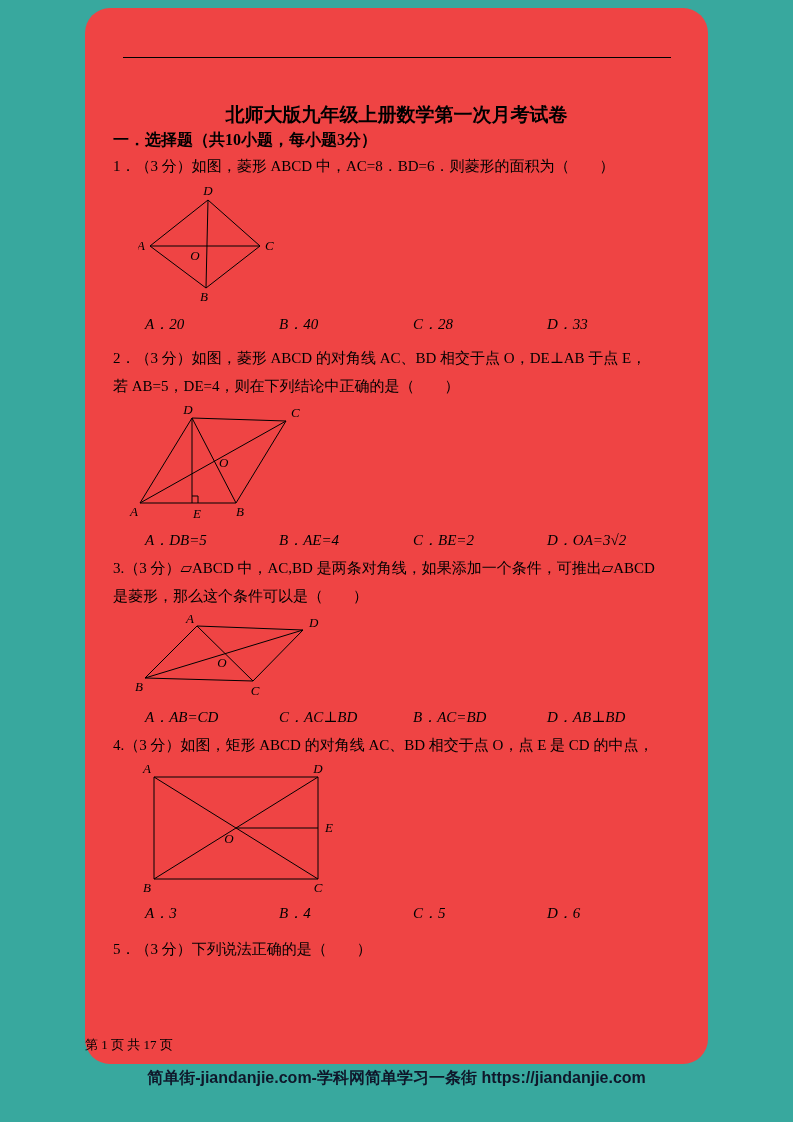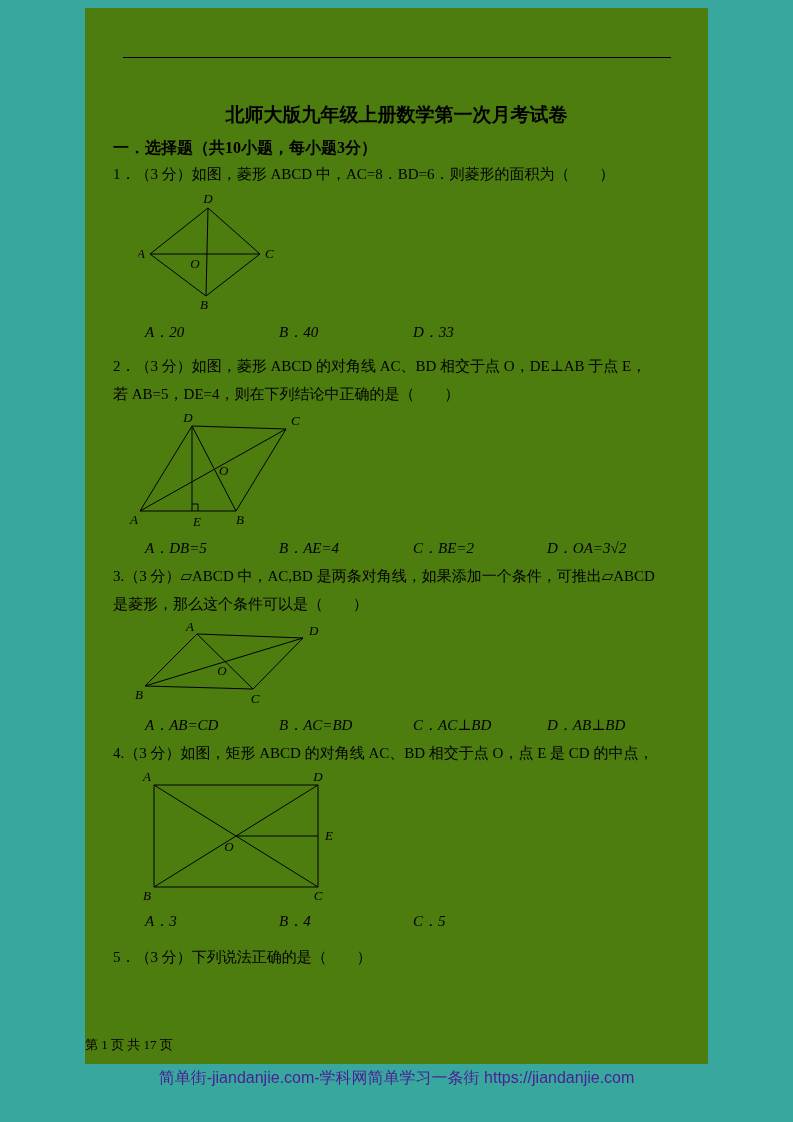--- a/index.html
+++ b/index.html
@@ -15,21 +15,21 @@
     position:absolute; left:85px; top:8px;
     width:623px; height:1056px;
     background:#ffffff;
     padding:0 28px;
   }
   .rule { margin:49px 9px 0 10px; border-top:1.5px solid #000; height:0; }
   .title {
     margin-top:44px; text-align:center;
     font-size:19px; font-weight:bold; line-height:26px;
   }
-  .section-heading { margin-top:8px; font-size:16px; font-weight:bold; line-height:24px; }
+  .section-heading { margin-top:0; font-size:16px; font-weight:bold; line-height:24px; }
   .qtext { margin-top:0; font-size:15px; line-height:28px; }
   .options { display:flex; margin:4px 0 0 32px; font-size:15px; line-height:28px; }
   .options span { flex:0 0 134px;font-style:italic; }
   .diagram { display:block; }
   .diagram line, .diagram polyline, .diagram polygon {
     stroke:#000; stroke-width:1; fill:none;
     shape-rendering:geometricPrecision;
   }
   .diagram text {
     font-family:"Liberation Serif","DejaVu Serif",serif;
@@ -45,21 +45,21 @@
   }
   .watermark {
     position:absolute; left:0; top:1068px; width:793px;
     text-align:center; color:#ffffff; font-size:16px;
     font-family:"Liberation Sans","DejaVu Sans",sans-serif;
   }
 </style>
 </head>
 <body style="background: rgb(56, 168, 158);">
 
-<div class="paper" style="background: #4d7c0f;">
+<div class="paper" style="background: #ef4444; border-radius: 25px;">
 
   <div class="rule"></div>
 
   <h1 class="title">北师大版九年级上册数学第一次月考试卷</h1>
 
   <h2 class="section-heading">一．选择题（共10小题，每小题3分）</h2>
 
   <section>
     <p class="qtext">1．（3 分）如图，菱形 ABCD 中，AC=8．BD=6．则菱形的面积为（　　）</p>
     <svg class="diagram d1" width="140" height="122" viewBox="0 0 140 122">
@@ -71,20 +71,21 @@
       <line x1="70" y1="16" x2="68" y2="104"></line>
       <text x="70" y="11" text-anchor="middle">D</text>
       <text x="7" y="66" text-anchor="end">A</text>
       <text x="127" y="66" text-anchor="start">C</text>
       <text x="66" y="117" text-anchor="middle">B</text>
       <text x="57" y="76" text-anchor="middle">O</text>
     </svg>
     <div class="options">
       <span>A．20</span>
       <span>B．40</span>
+      <span>C．28</span>
       <span>D．33</span>
     </div>
   </section>
 
   <section>
     <p class="qtext" style="margin-top:6px;">2．（3 分）如图，菱形 ABCD 的对角线 AC、BD 相交于点 O，DE⊥AB 于点 E，</p>
     <p class="qtext" style="margin-top:0;">若 AB=5，DE=4，则在下列结论中正确的是（　　）</p>
     <svg class="diagram d2" width="175" height="118" viewBox="0 0 175 118">
       <line x1="12" y1="99" x2="64" y2="14"></line>
       <line x1="64" y1="14" x2="158" y2="17"></line>
@@ -120,22 +121,22 @@
       <line x1="62" y1="12" x2="118" y2="67"></line>
       <line x1="10" y1="64" x2="168" y2="16"></line>
       <text x="55" y="9" text-anchor="middle">A</text>
       <text x="174" y="13" text-anchor="start">D</text>
       <text x="4" y="77" text-anchor="middle">B</text>
       <text x="120" y="81" text-anchor="middle">C</text>
       <text x="87" y="53" text-anchor="middle">O</text>
     </svg>
     <div class="options">
       <span>A．AB=CD</span>
+      <span>C．AC⊥BD</span>
       <span>B．AC=BD</span>
-      <span>C．AC⊥BD</span>
       <span>D．AB⊥BD</span>
     </div>
   </section>
 
   <section>
     <p class="qtext">4.（3 分）如图，矩形 ABCD 的对角线 AC、BD 相交于点 O，点 E 是 CD 的中点，</p>
     <svg class="diagram d4" width="205" height="132" viewBox="0 0 205 132">
       <line x1="14" y1="14" x2="178" y2="14"></line>
       <line x1="178" y1="14" x2="178" y2="116"></line>
       <line x1="178" y1="116" x2="14" y2="116"></line>
@@ -147,23 +148,24 @@
       <text x="178" y="10" text-anchor="middle">D</text>
       <text x="7" y="129" text-anchor="middle">B</text>
       <text x="178" y="129" text-anchor="middle">C</text>
       <text x="185" y="69" text-anchor="start">E</text>
       <text x="89" y="80" text-anchor="middle">O</text>
     </svg>
     <div class="options">
       <span>A．3</span>
       <span>B．4</span>
       <span>C．5</span>
+      <span>D．6</span>
     </div>
   </section>
 
   <section>
     <p class="qtext" style="margin-top:8px;">5．（3 分）下列说法正确的是（　　）</p>
   </section>
 
   <div class="footer">第 1 页 共 17 页</div>
 </div>
 
-<div class="watermark" style="color: #4c1d95;">简单街-jiandanjie.com-学科网简单学习一条街 https://jiandanjie.com</div>
+<div class="watermark" style="color: #0f172a; font-weight: bold;">简单街-jiandanjie.com-学科网简单学习一条街 https://jiandanjie.com</div>
 
 </body></html>

